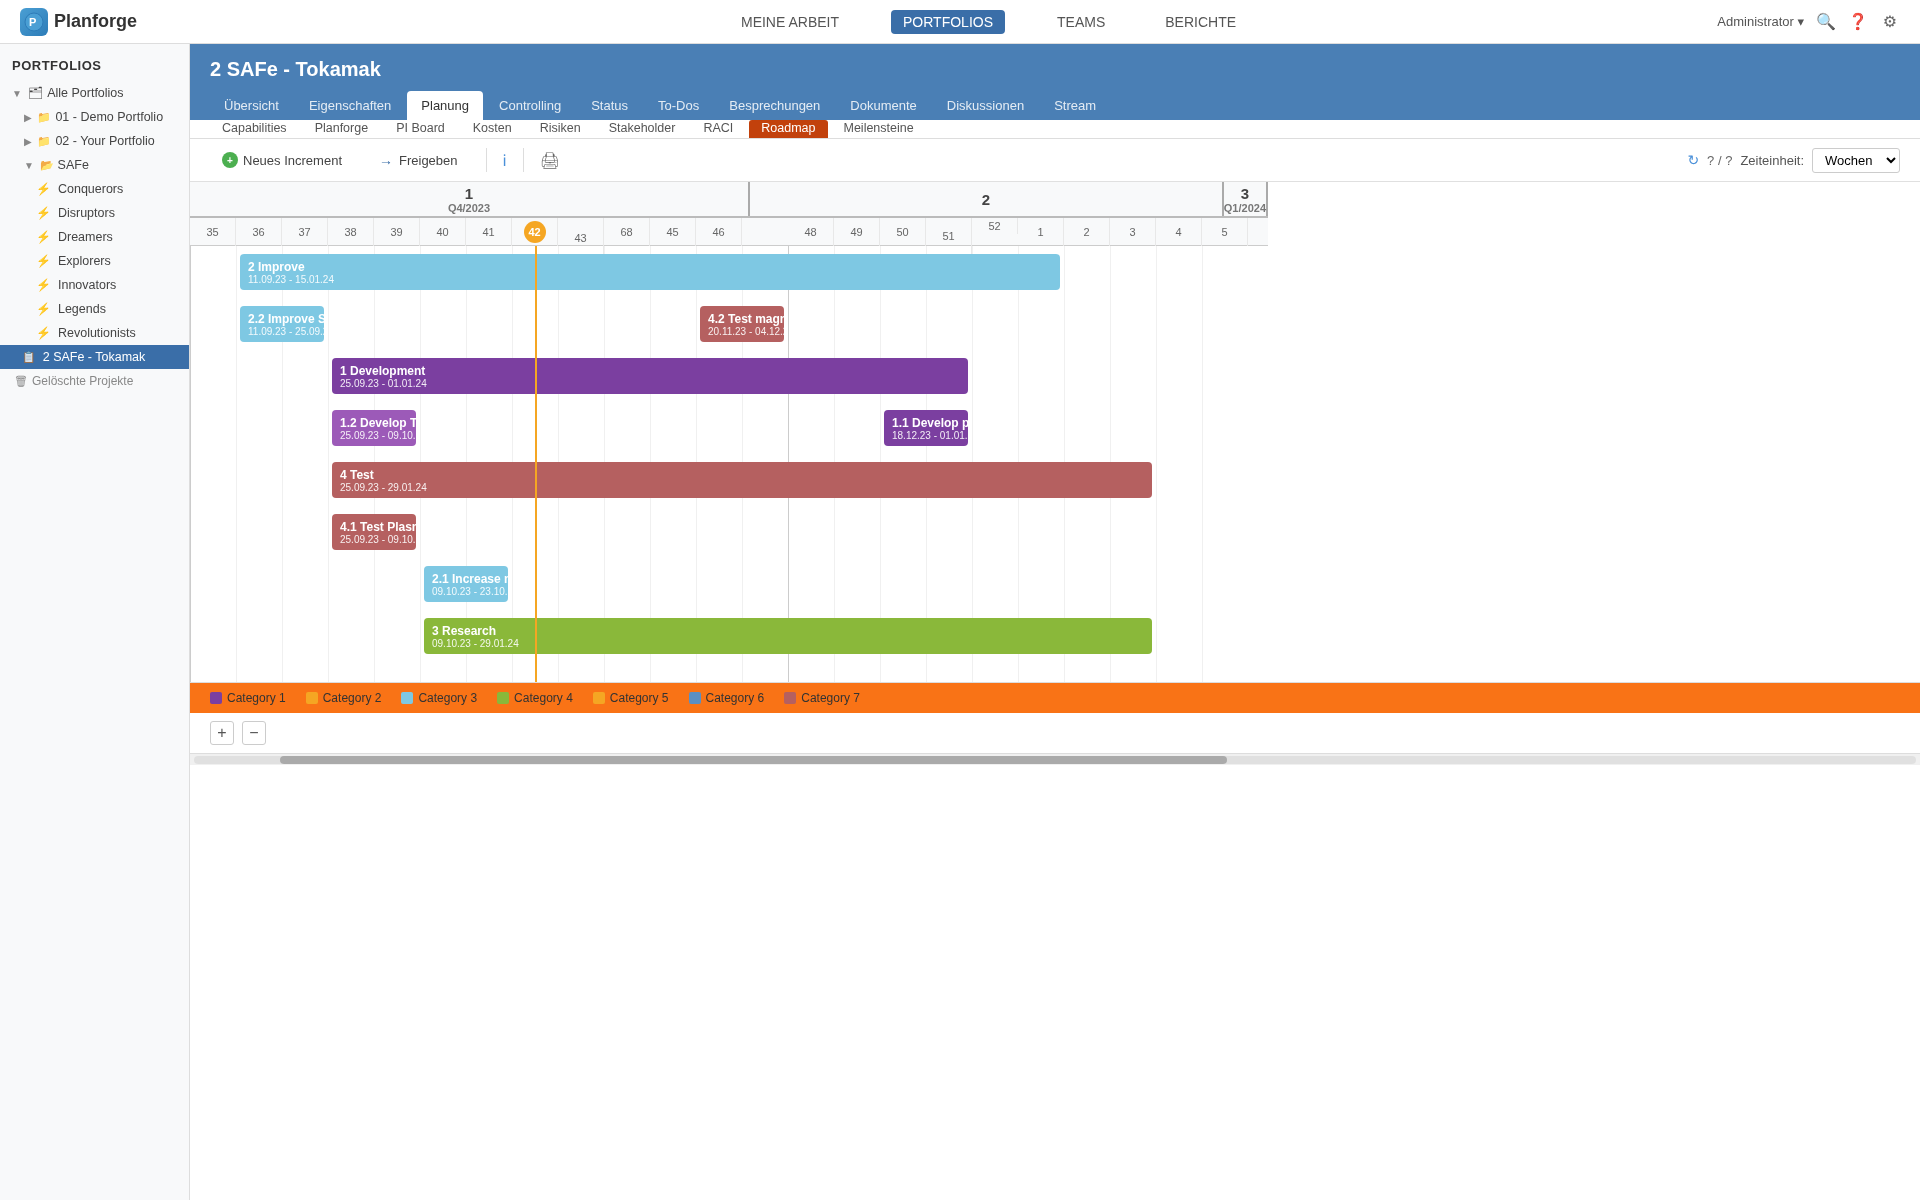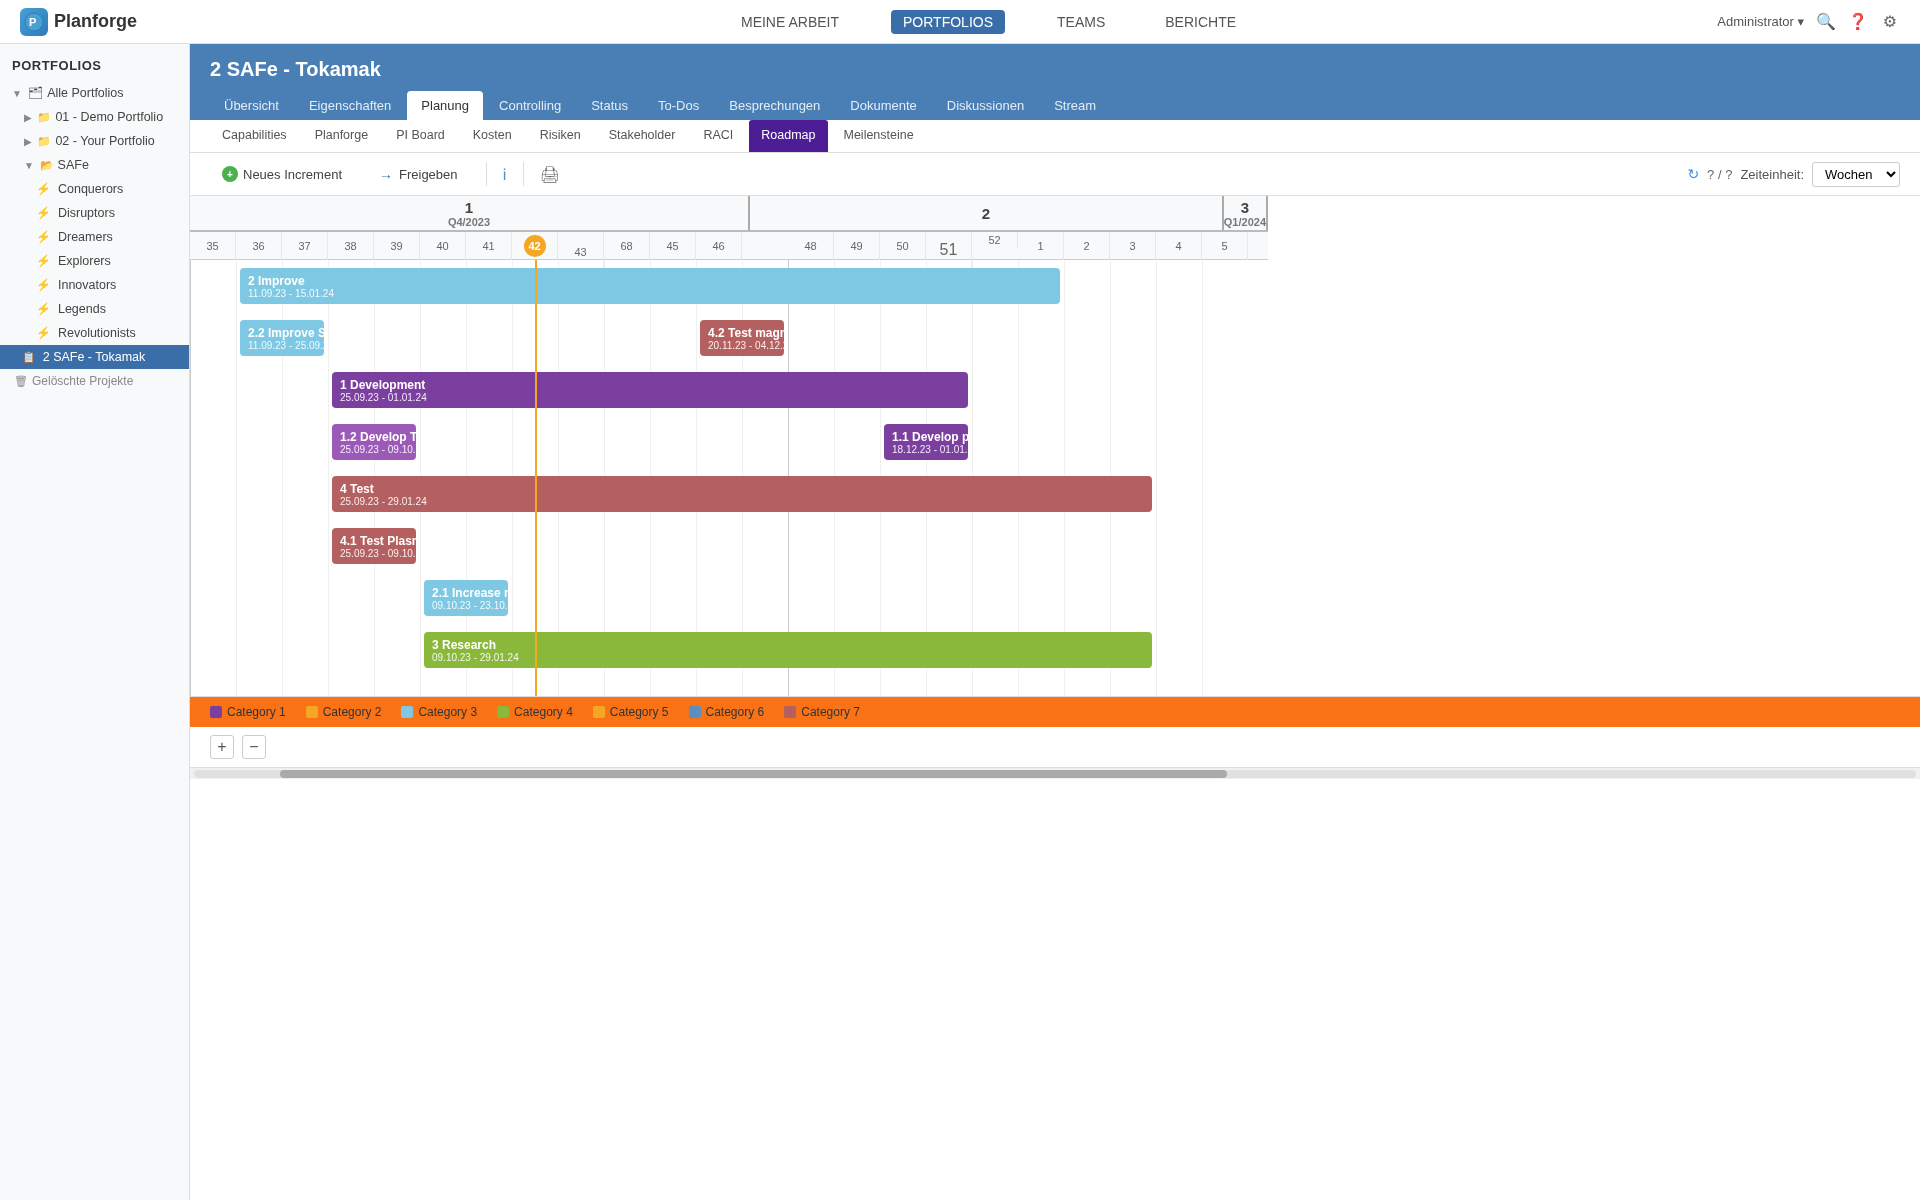--- a/index.html
+++ b/index.html
@@ -148,29 +148,29 @@
 
     
     .sub-tabs-bar {
       background: #fff;
       border-bottom: 1px solid #ddd;
       padding: 0 20px;
       display: flex;
       gap: 4px;
     }
     .sub-tab {
-      padding: 8px 12px;
+      padding: 1px 12px;
       font-size: 12.5px;
       cursor: pointer;
       color: #555;
       border-bottom: 2px solid transparent;
     }
     .sub-tab.active {
       color: #fff;
-      background: #4c1d95;
+      background: #c2410c;
       border-radius: 3px 3px 0 0;
     }
 
     
     .toolbar {
       background: #fff;
       border-bottom: 1px solid #e0e0e0;
       padding: 8px 20px;
       display: flex;
       align-items: center;
@@ -437,21 +437,21 @@
                 <span style="background:#f5a623;color:white;border-radius:50%;width:22px;height:22px;display:flex;align-items:center;justify-content:center;font-size:11px;font-weight:bold;">42</span>
               </div>
               <div style="width: 46px; height: 40px; display: flex; align-items: center; justify-content: center; border-right: 1px solid rgb(232, 232, 232); font-size: 11px; color: rgb(102, 102, 102); position: relative;">43</div>
               <div style="width: 46px; height: 28px; display: flex; align-items: center; justify-content: center; border-right: 1px solid rgb(232, 232, 232); font-size: 11px; color: rgb(102, 102, 102); position: relative;">68</div>
               <div style="width: 46px; height: 28px; display: flex; align-items: center; justify-content: center; border-right: 1px solid rgb(232, 232, 232); font-size: 11px; color: rgb(102, 102, 102); position: relative;">45</div>
               <div style="width: 46px; height: 28px; display: flex; align-items: center; justify-content: center; border-right: 1px solid rgb(232, 232, 232); font-size: 11px; color: rgb(102, 102, 102); position: relative;">46</div>
               <div style="width: 46px; height: 28px; display: flex; align-items: center; justify-content: center; border-right: 1px solid rgb(232, 232, 232); font-size: 11px; color: rgb(102, 102, 102); position: relative; margin-top: 38px;">47</div>
               <div style="width: 46px; height: 28px; display: flex; align-items: center; justify-content: center; border-right: 1px solid rgb(232, 232, 232); font-size: 11px; color: rgb(102, 102, 102); position: relative;">48</div>
               <div style="width: 46px; height: 28px; display: flex; align-items: center; justify-content: center; border-right: 1px solid rgb(232, 232, 232); font-size: 11px; color: rgb(102, 102, 102); position: relative;">49</div>
               <div style="width: 46px; height: 28px; display: flex; align-items: center; justify-content: center; border-right: 1px solid rgb(232, 232, 232); font-size: 11px; color: rgb(102, 102, 102); position: relative;">50</div>
-              <div style="width: 46px; height: 36px; display: flex; align-items: center; justify-content: center; border-right: 1px solid rgb(232, 232, 232); font-size: 16px; color: rgb(102, 102, 102); position: relative;">51</div>
+              <div style="width: 46px; height: 36px; display: flex; align-items: center; justify-content: center; border-right: 1px solid rgb(232, 232, 232); font-size: 11px; color: rgb(102, 102, 102); position: relative;">51</div>
               <div style="width: 46px; height: 16px; display: flex; align-items: center; justify-content: center; border-right: 1px solid rgb(232, 232, 232); font-size: 11px; color: rgb(102, 102, 102); position: relative;">52</div>
               <div style="width: 46px; height: 28px; display: flex; align-items: center; justify-content: center; border-right: 1px solid rgb(232, 232, 232); font-size: 11px; color: rgb(102, 102, 102); position: relative;">1</div>
               <div style="width: 46px; height: 28px; display: flex; align-items: center; justify-content: center; border-right: 1px solid rgb(232, 232, 232); font-size: 11px; color: rgb(102, 102, 102); position: relative;">2</div>
               <div style="width: 46px; height: 28px; display: flex; align-items: center; justify-content: center; border-right: 1px solid rgb(232, 232, 232); font-size: 11px; color: rgb(102, 102, 102); position: relative;">3</div>
               <div style="width: 46px; height: 28px; display: flex; align-items: center; justify-content: center; border-right: 1px solid rgb(232, 232, 232); font-size: 11px; color: rgb(102, 102, 102); position: relative;">4</div>
               <div style="width: 46px; height: 28px; display: flex; align-items: center; justify-content: center; border-right: 1px solid rgb(232, 232, 232); font-size: 11px; color: rgb(102, 102, 102); position: relative;">5</div>
             </div>
             <div style="position: absolute; top: 64px; left: 0px; width: 1px; bottom: 0px; background: rgb(204, 204, 204); pointer-events: none;"></div>
             <div style="position: absolute; top: 64px; left: 46px; width: 1px; bottom: 0px; background: rgb(240, 240, 240); pointer-events: none;"></div>
             <div style="position: absolute; top: 64px; left: 92px; width: 1px; bottom: 0px; background: rgb(240, 240, 240); pointer-events: none;"></div>

